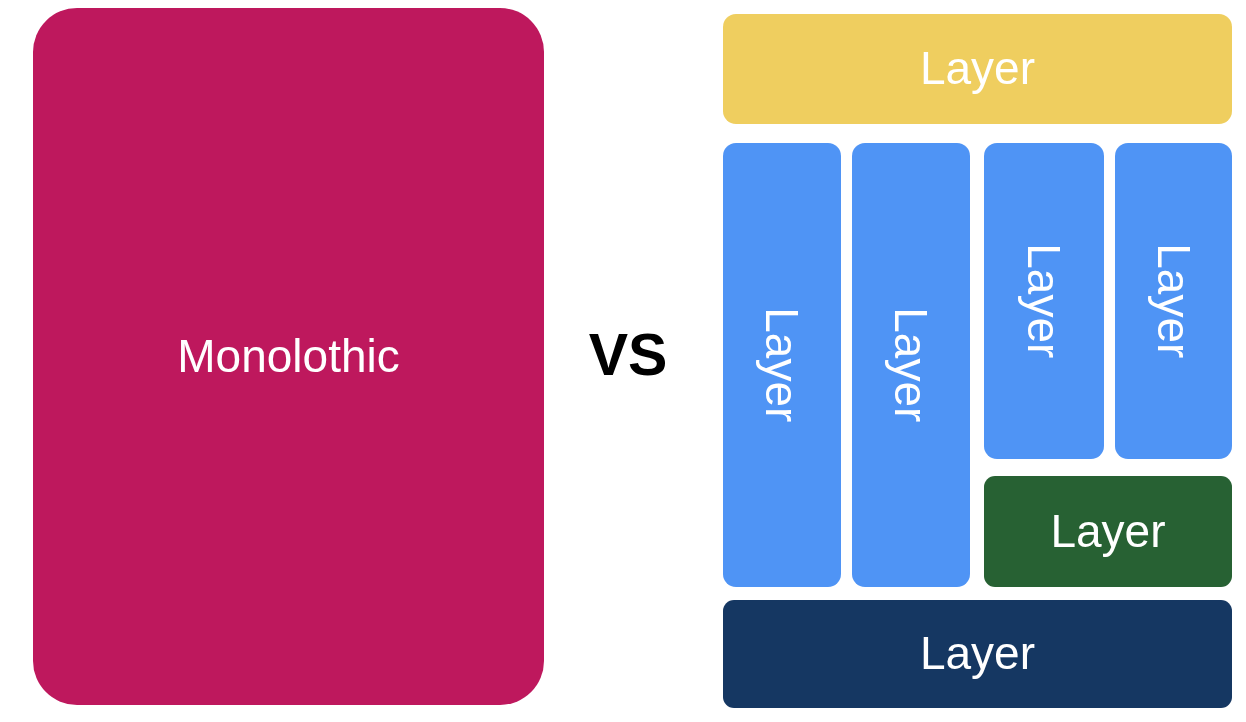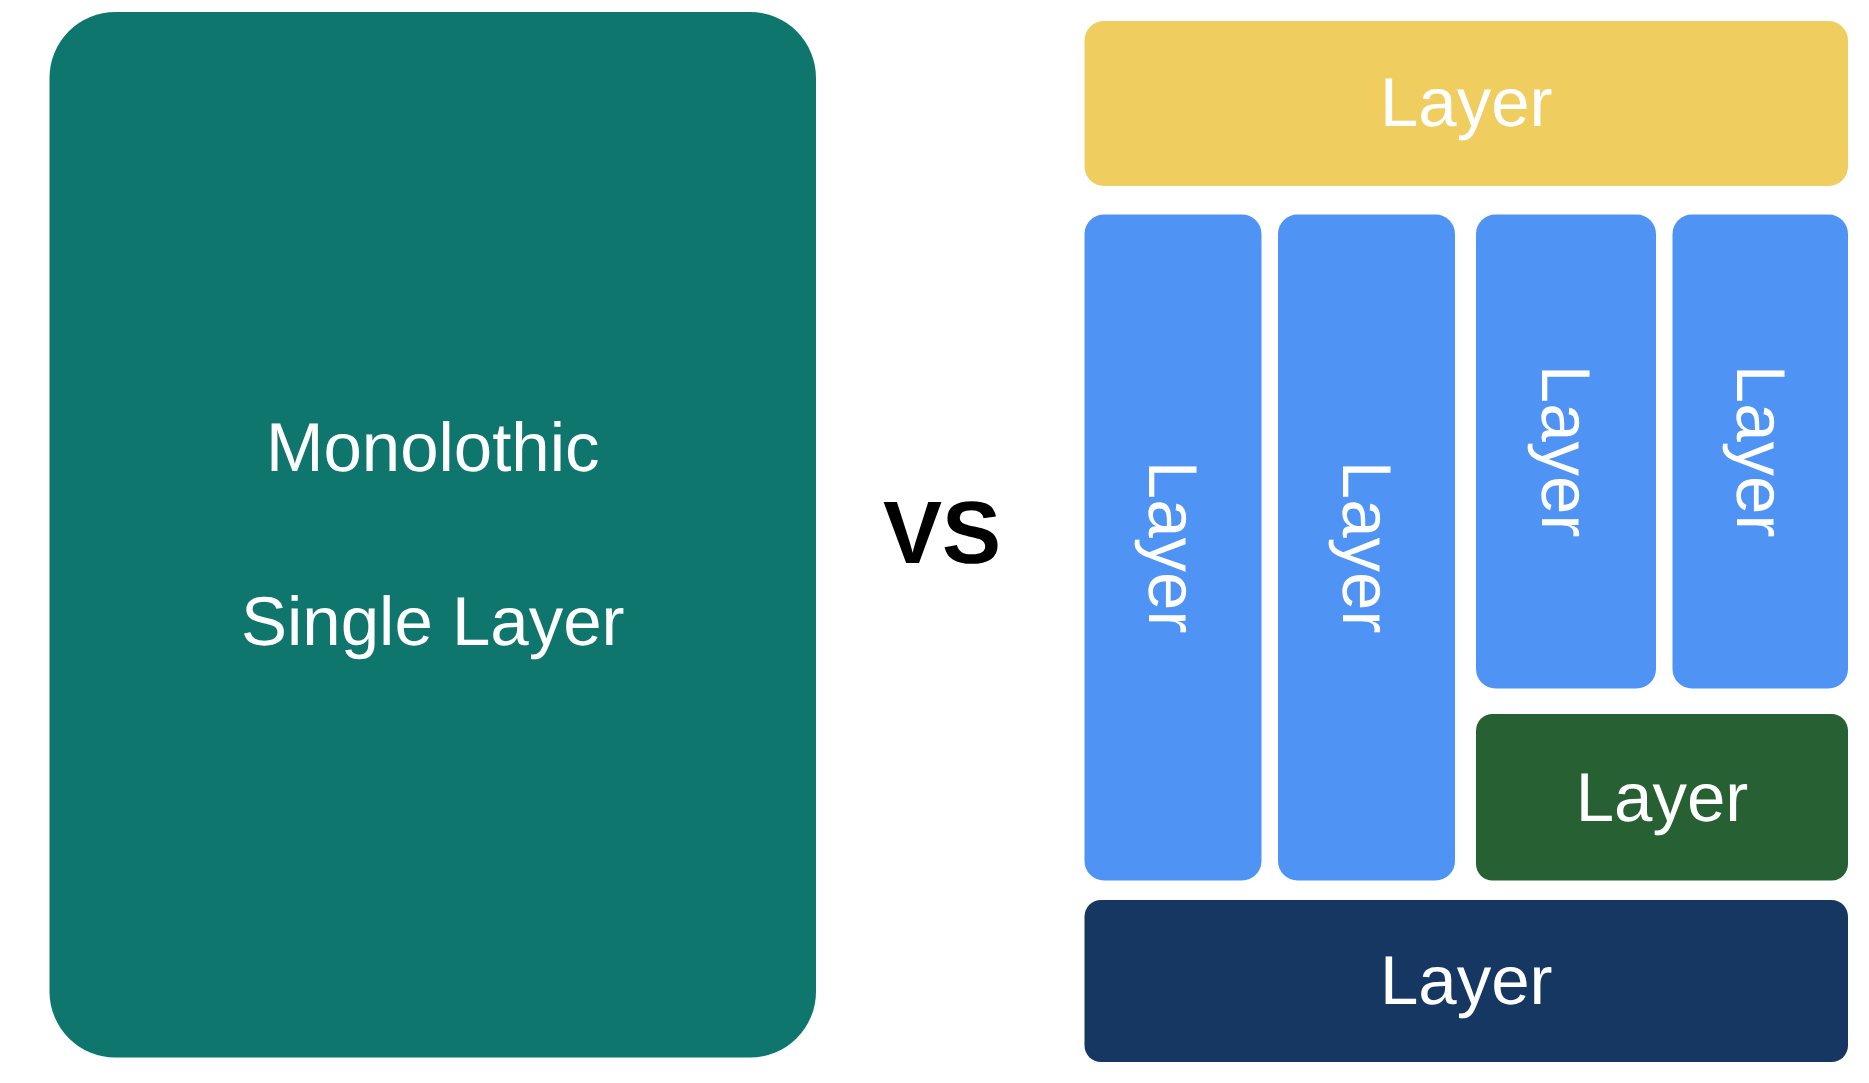--- a/index.html
+++ b/index.html
@@ -34,21 +34,21 @@
     text-align: center;
     user-select: none;
   }
 
   
   #monolith-box {
     left: 33px;
     top: 8px;
     width: 511px;
     height: 697px;
-    background: #0f766e;
+    background: #be185d;
     border-radius: 44px;
     flex-direction: column;
     font-size: 46px;
   }
   #monolith-box .line {
     display: block;
     white-space: nowrap;
   }
   #monolith-box .line + .line {
     margin-top: 58px;
@@ -129,21 +129,20 @@
     font-size: 46px;
   }
 </style>
 </head>
 <body>
 
 <div id="canvas">
 
   <div class="box" id="monolith-box">
     <span class="line">Monolothic</span>
-    <span class="line">Single Layer</span>
   </div>
 
   <div id="vs-label">VS</div>
 
   <div id="layered-stack">
 
     <div class="box layer-top">
       <span>Layer</span>
     </div>
 

